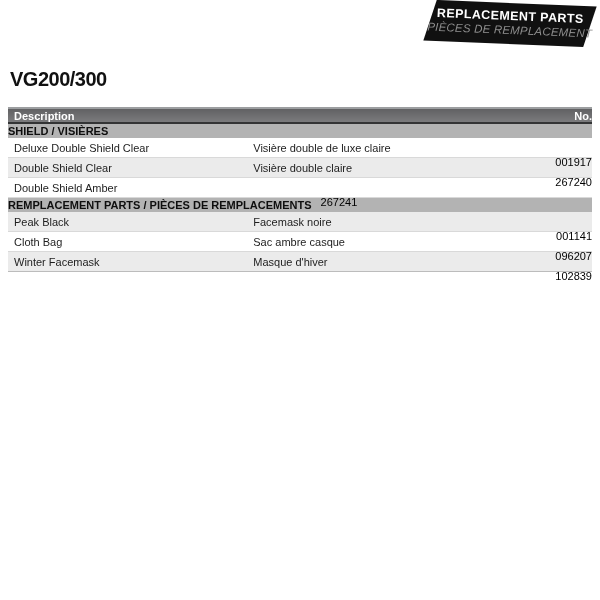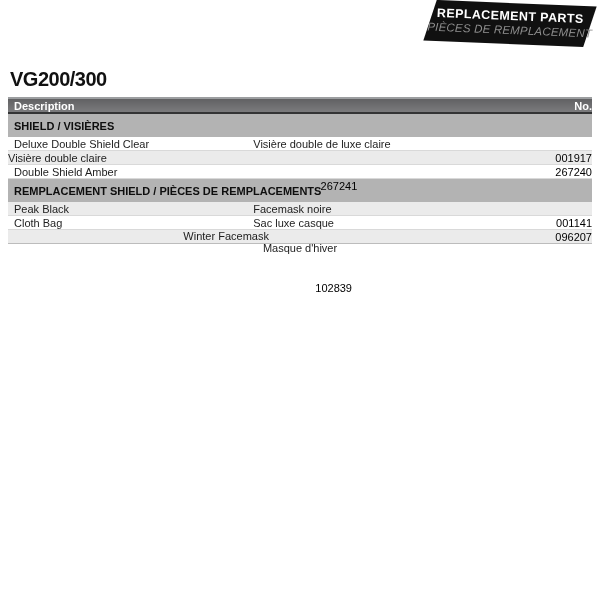--- a/index.html
+++ b/index.html
@@ -40,51 +40,50 @@
     position: absolute;
     left: 10px; top: 68px;
     font-size: 20px; font-weight: bold;
     letter-spacing: -0.5px;
     color: #111111;
   }
 
   
   .parts-table {
     position: absolute;
-    left: 8px; top: 97px;
+    left: 8px; top: 107px;
     width: 584px;
     font-size: 11px;
     color: #1d1d1d;
   }
   .t-row { display: flex; align-items: center; }
   .col-en { width: 42%; padding-left: 6px; }
   .col-fr { flex: 1; }
   .col-no { width: 104px; text-align: right; }
 
   .t-header {
     height: 17px;
     background: linear-gradient(#616163, #7b7b7d);
     border-top: 2px solid #9c9ea0;
     border-bottom: 2px solid #333435;
     color: #ffffff; font-weight: bold;
   }
   .t-section {
-    height: 23px;
+    height: 14px;
     background: #b3b3b3;
     font-weight: bold; color: #0e0e0e;
-    padding-left: 6px;
     display: flex; align-items: center;
   }
   .t-data {
-    height: 14px;
+    height: 20px;
     background: #ffffff;
     border-bottom: 1px solid #d9d9d9;
   }
   .t-data.alt { background: #ebebeb; }
-  .t-data:last-child { border-bottom: 1px solid #bcbcbc; flex-direction: column; }
+  .t-data:last-child { border-bottom: 1px solid #bcbcbc; }
   .t-data .col-no { font-weight: normal; color: #000000; margin-top: 28px; }
 </style>
 </head>
 <body>
 
 <div class="banner">
   <div class="banner-bg"></div>
   <div class="banner-text">
     <div class="banner-line1">REPLACEMENT PARTS</div>
     <div class="banner-line2">PIÈCES DE REMPLACEMENT</div>
@@ -102,38 +101,39 @@
   </div>
 
   <div class="t-section">SHIELD / VISIÈRES</div>
 
   <div class="t-row t-data">
     <div class="col-en">Deluxe Double Shield Clear</div>
     <div class="col-fr">Visière double de luxe claire</div>
     <div class="col-no">001917</div>
   </div>
   <div class="t-row t-data alt">
+    <div class="col-en">Double Shield Clear</div>
     <div class="col-fr">Visière double claire</div>
     <div class="col-no">267240</div>
   </div>
   <div class="t-row t-data">
     <div class="col-en">Double Shield Amber</div>
     <div class="col-no">267241</div>
   </div>
 
-  <div class="t-section">REMPLACEMENT SHIELD / PIÈCES DE REMPLACEMENTS</div>
+  <div class="t-section">REMPLACEMENT PARTS / PIÈCES DE REMPLACEMENTS</div>
 
   <div class="t-row t-data alt">
     <div class="col-en">Peak Black</div>
     <div class="col-fr">Facemask noire</div>
     <div class="col-no">001141</div>
   </div>
   <div class="t-row t-data">
     <div class="col-en">Cloth Bag</div>
-    <div class="col-fr">Sac luxe casque</div>
+    <div class="col-fr">Sac ambre casque</div>
     <div class="col-no">096207</div>
   </div>
   <div class="t-row t-data alt">
     <div class="col-en">Winter Facemask</div>
     <div class="col-fr">Masque d'hiver</div>
     <div class="col-no">102839</div>
   </div>
 
 </div>
 

